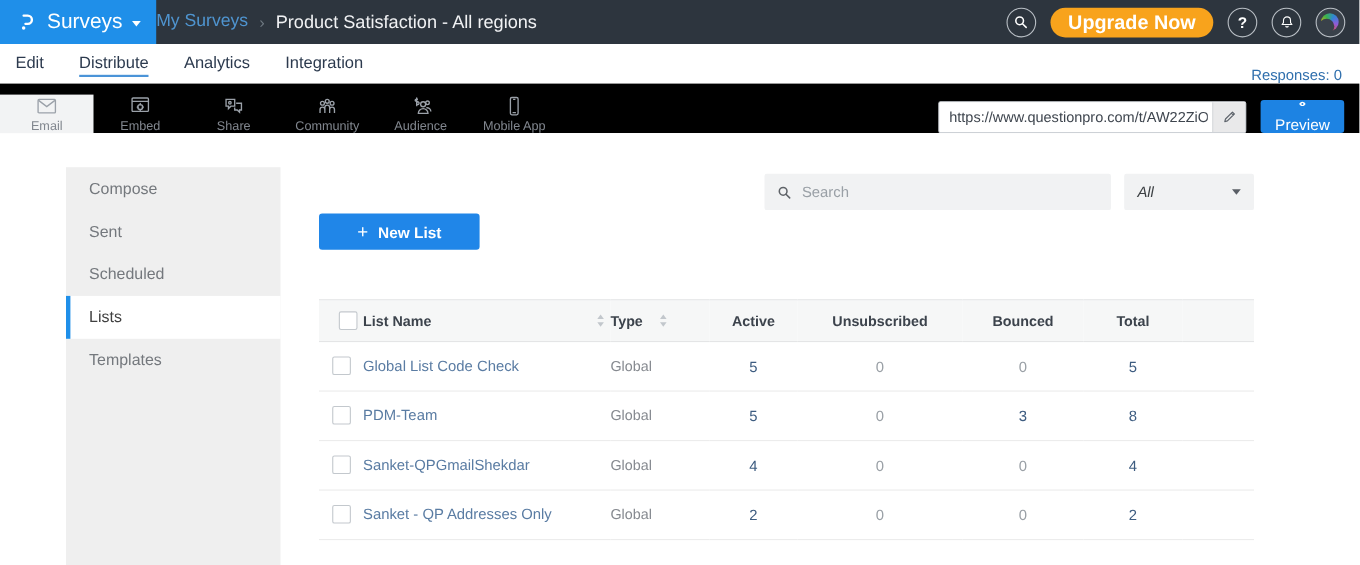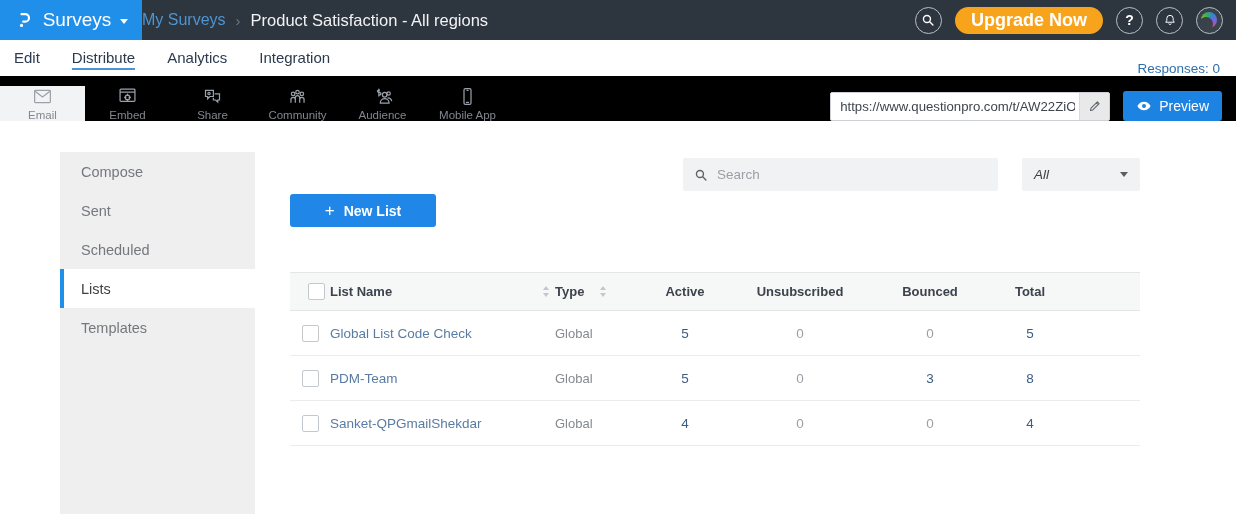--- a/index.html
+++ b/index.html
@@ -37,32 +37,32 @@
   .toolbar { height:45px; background:#000000; display:flex; align-items:flex-end; }
   .channel { width:85px; display:flex; flex-direction:column; align-items:center; justify-content:center; gap:2px; color:#9ba1a9; cursor:pointer; }
   .channel.active { background:#f2f3f4; }
   .channel svg { width:21px; height:21px; }
   .channel-label { font-size:11.5px; color:#82878f; }
   .toolbar-right { margin-left:auto; display:flex; align-items:center; gap:13px; padding-right:14px; }
   .url-box { width:280px; height:29px; background:#fff; border:1px solid #cdd1d6; border-radius:2px; display:flex; align-items:stretch; overflow:hidden; }
   .url-input { flex:1; border:none; outline:none; font-family:inherit; font-size:13.2px; color:#3e454e; padding:0 4px 0 9px; min-width:0; }
   .url-edit { width:30px; background:#e9e9ea; border-left:1px solid #d8dadd; display:flex; align-items:center; justify-content:center; color:#5d636b; cursor:pointer; }
   .url-edit svg { width:14px; height:14px; }
-  .preview-btn { height:30px; padding:0 13px; background:#1d83e3; border:none; border-radius:3px; color:#fff; font-size:14px; font-family:inherit; display:flex; align-items:center; gap:7px; cursor:pointer; }
+  .preview-btn { height:30px; padding:0 13px; background:#1d83e3; border:none; border-radius:3px; color:#fff; font-size:14px; font-family:inherit; display:flex; align-items:center; gap:7px; cursor:pointer;flex-direction:column; }
   .preview-btn svg { width:16px; height:16px; }
 
   
   .page { position:relative; height:393px; background:#fff; }
   .card { position:absolute; left:60px; right:61px; top:31px; bottom:0; display:flex; }
   .side { width:195px; background:#efefef; flex:none; }
   .side-item { height:39px; display:flex; align-items:center; padding-left:17px; font-size:14.5px; color:#74787d; cursor:pointer; border-left:4px solid transparent; }
   .side-item.active { background:#fff; border-left-color:#1f8fe9; color:#404040; }
 
   .main { flex:1; padding:0 35px; }
-  .controls-row { margin-top:6px; display:flex; justify-content:flex-end; gap:24px; }
+  .controls-row { margin-top:6px; display:flex; justify-content:flex-end; gap:12px; }
   .search-box { width:315px; height:33px; background:#f1f2f3; border-radius:2px; display:flex; align-items:center; gap:9px; padding:0 11px; }
   .search-box svg { width:14px; height:14px; color:#5f6368; flex:none; }
   .search-input { flex:1; border:none; outline:none; background:transparent; font-family:inherit; font-size:13.5px; color:#3c4043; }
   .search-input::placeholder { color:#9aa0a6; }
   .filter { width:118px; height:33px; background:#f1f2f3; border-radius:2px; display:flex; align-items:center; padding:0 12px; cursor:pointer;font-style:italic; }
   .filter-value { font-size:13.5px; color:#3c4043; }
   .caret-down-dark { margin-left:auto; width:0; height:0; border-left:4.5px solid transparent; border-right:4.5px solid transparent; border-top:5px solid #5a5f66; }
 
   .new-list-btn { margin-top:3px; width:146px; height:33px; background:#2086e8; border:none; border-radius:3px; color:#fff; display:flex; align-items:center; justify-content:center; gap:9px; cursor:pointer; font-family:inherit; }
   .new-list-plus { font-size:17px; font-weight:400; line-height:1; }
@@ -299,17 +299,27 @@
           <tr>
             <td><span class="checkbox"></span></td>
             <td><span class="cell-name">Sanket-QPGmailShekdar</span></td>
             <td><span class="cell-type">Global</span></td>
             <td class="num">4</td>
             <td class="num zero">0</td>
             <td class="num zero">0</td>
             <td class="num">4</td>
             <td></td>
           </tr>
+          <tr>
+            <td><span class="checkbox"></span></td>
+            <td><span class="cell-name">Sanket - QP Addresses Only</span></td>
+            <td><span class="cell-type">Global</span></td>
+            <td class="num">2</td>
+            <td class="num zero">0</td>
+            <td class="num zero">0</td>
+            <td class="num">2</td>
+            <td></td>
+          </tr>
         </tbody>
       </table>
     </div>
   </div>
 </div>
 
 </body></html>

